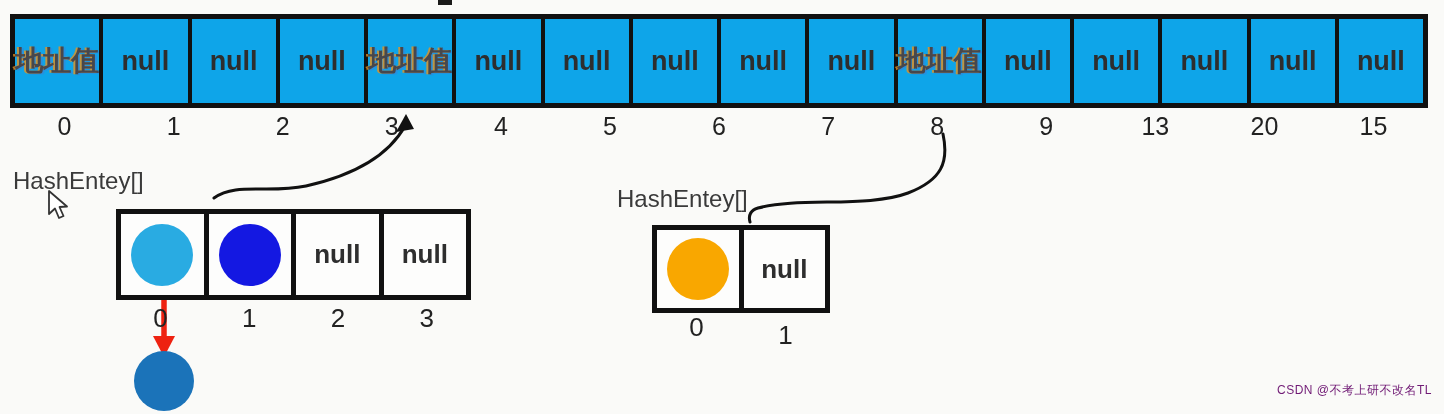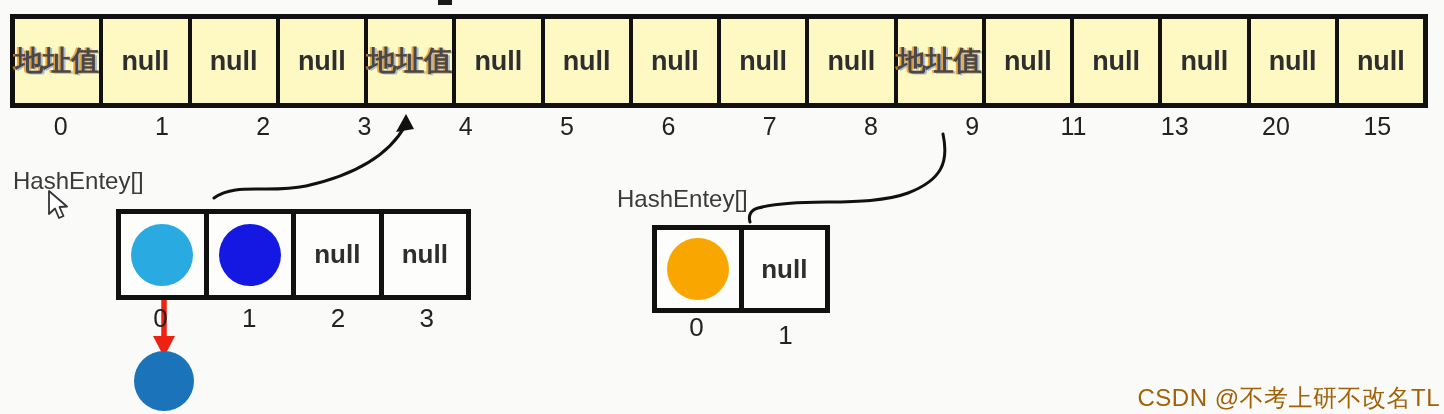--- a/index.html
+++ b/index.html
@@ -4,21 +4,21 @@
 <style>
   html,body{margin:0;padding:0;}
   body{font-family:"Liberation Sans","DejaVu Sans",sans-serif;background:#ffffff;}
   #stage{position:relative;width:1444px;height:414px;background:#fafaf8;overflow:hidden;}
 
   
   .top-fragment{position:absolute;left:438px;top:0;width:14px;height:5px;background:#1a1a1a;}
 
   
   .main-array{position:absolute;left:10px;top:14px;width:1418px;height:94px;
-    box-sizing:border-box;border:5px solid #111;display:flex;background:#fef9c3;}
+    box-sizing:border-box;border:5px solid #111;display:flex;background:#0ea5e9;}
   .main-array .cell{flex:1;display:flex;align-items:center;justify-content:center;
     font-size:27px;color:#2e2e2e;}
   .main-array .cell + .cell{border-left:4px solid #111;}
   .cell .val{white-space:nowrap;font-weight:bold;}
   .addr .val{font-size:28px;font-weight:600;color:#47474d;
     text-shadow:-2px 0 0 rgba(233,148,28,.8), 2px 1px 0 rgba(70,120,210,.45);}
 
   .main-index-row{position:absolute;left:10px;top:112px;width:1418px;display:flex;}
   .main-index-row .idx{flex:1;text-align:center;font-size:25px;color:#222;}
 
@@ -41,21 +41,21 @@
   .entry2-index .idx.shift{transform:translateY(8px);}
 
   
   .node-circle{position:absolute;left:134px;top:351px;width:60px;height:60px;border-radius:50%;}
 
   
   .overlay{position:absolute;left:0;top:0;pointer-events:none;}
 
   .cursor{position:absolute;left:46px;top:189px;}
 
-  .watermark{position:absolute;right:4px;top:382px;font-size:24px;color:#a16207;
+  .watermark{position:absolute;right:12px;top:382px;font-size:12px;color:#701a75;
     letter-spacing:.5px;white-space:nowrap;}
 </style>
 </head>
 <body>
 
 <div id="stage">
 
   <div class="top-fragment"></div>
 
   <div class="main-array">
@@ -113,21 +113,20 @@
     <div class="idx">0</div>
     <div class="idx">1</div>
     <div class="idx">2</div>
     <div class="idx">3</div>
     <div class="idx">4</div>
     <div class="idx">5</div>
     <div class="idx">6</div>
     <div class="idx">7</div>
     <div class="idx">8</div>
     <div class="idx">9</div>
-    <div class="idx">11</div>
     <div class="idx">13</div>
     <div class="idx">20</div>
     <div class="idx">15</div>
   </div>
 
   <svg class="overlay" width="1444" height="414" viewBox="0 0 1444 414">
     <path d="M 214 198 C 236 182 268 194 306 186 C 346 177 386 160 405 126" fill="none" stroke-width="3" stroke-linecap="round" stroke="#111111"></path>
     <polygon points="406,114 396,132 414,129" fill="#111111"></polygon>
     <path d="M 943 134 C 949 162 942 180 908 193 C 868 208 800 197 758 208 C 751 210 748 215 750 222" fill="none" stroke-width="3" stroke-linecap="round" stroke="#111111"></path>
     <line x1="164" y1="287" x2="164" y2="340" stroke-width="5.5" stroke="#EE2211"></line>

